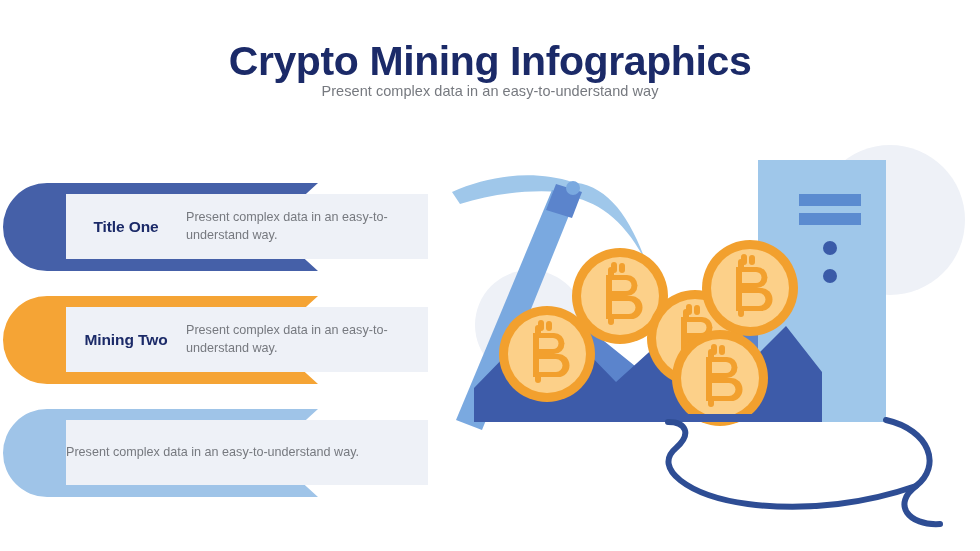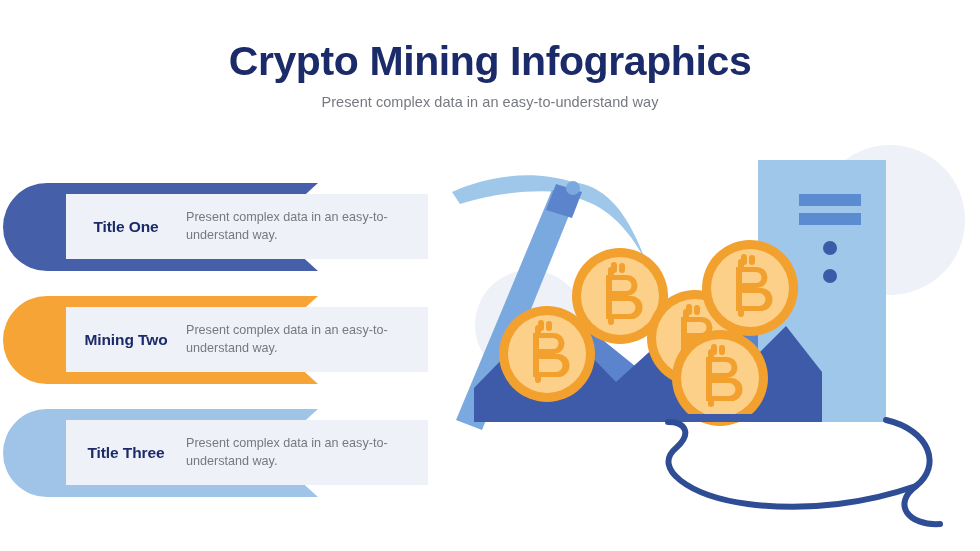--- a/index.html
+++ b/index.html
@@ -11,21 +11,21 @@
   }
   .stage{position:relative;width:980px;height:551px;}
 
   
   .header{position:absolute;left:0;top:40px;width:980px;text-align:center;}
   .title{
     font-size:41px;font-weight:bold;color:#1b2a68;
     letter-spacing:-0.4px;line-height:1.05;margin:0;
   }
   .subtitle{
-    font-size:14.5px;color:#76797f;margin:11px 0 0 0;
+    font-size:14.5px;color:#76797f;margin:0 0 0 0;
     line-height:1.2;letter-spacing:0.05px;
   }
 
   
   .cards{position:absolute;left:0;top:0;width:470px;height:551px;}
   .card{position:absolute;left:0;width:470px;height:110px;}
   .card-ribbon{position:absolute;left:0;top:0;width:470px;height:110px;}
   .card-panel{
     position:absolute;left:66px;top:22px;width:362px;height:65px;
     background:#eef1f7;
@@ -84,21 +84,20 @@
       </div>
     </div>
 
     <div class="card" style="top:398px;">
       <svg class="card-ribbon" viewBox="0 0 470 110">
         <path d="M 47,11 L 318,11 L 296,31 L 296,79 L 318,99 L 47,99
                  A 44,44 0 0 1 47,11 Z" fill="#9fc4e8"></path>
       </svg>
       <div class="card-panel" style="background: rgb(238, 241, 247);"></div>
       <div class="card-inner">
-        <div class="card-title" style="color: rgb(27, 42, 104);">Title Three</div>
         <div class="card-desc">Present complex data in an easy-to-understand way.</div>
       </div>
     </div>
 
   </div>
 
   <div class="illus">
     <svg width="550" height="400" viewBox="0 0 550 400">
 
       <defs>

